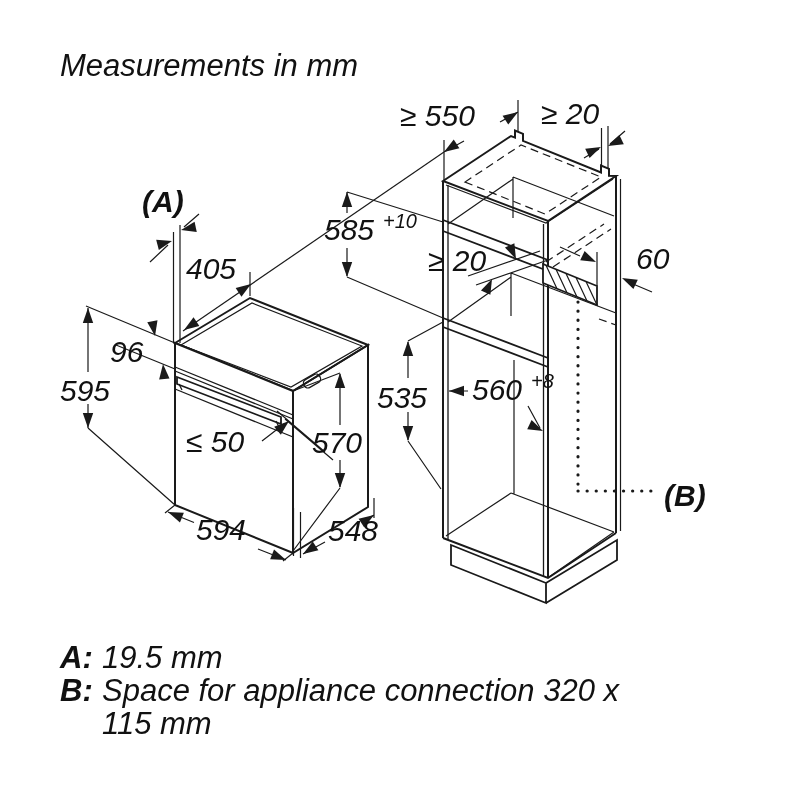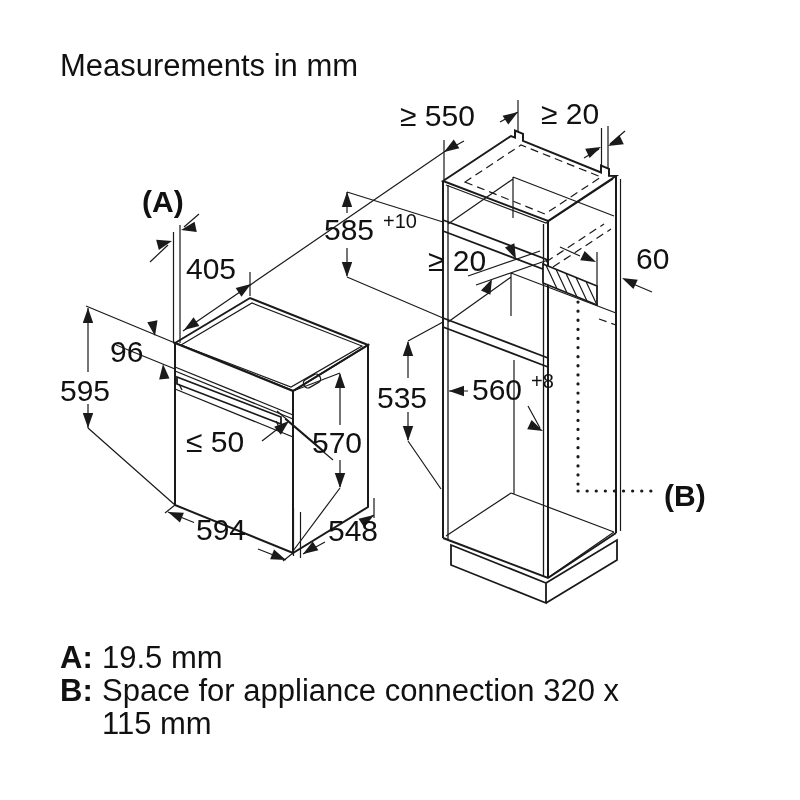--- a/index.html
+++ b/index.html
@@ -1,17 +1,17 @@
 <!DOCTYPE html>
 <html><head>
 <meta charset="utf-8">
 <style>
   html,body{margin:0;padding:0;background:#fff;}
   .page{position:relative;width:800px;height:800px;background:#ffffff;overflow:hidden;
-        font-family:"Liberation Sans", sans-serif;}
+        font-family:"Liberation Sans", sans-serif;font-style:italic;}
   svg{position:absolute;left:0;top:0;}
   svg text{font-family:"Liberation Sans", sans-serif;fill:#111;}
   .dim{font-size:30px;}
   .sup{font-size:20px;}
   .big{font-size:31px;}
   .bold{font-weight:bold;}
   .ln{stroke:#1a1a1a;fill:none;}
   .w2{stroke-width:2;}
   .w18{stroke-width:1.8;}
   .w13{stroke-width:1.3;}

